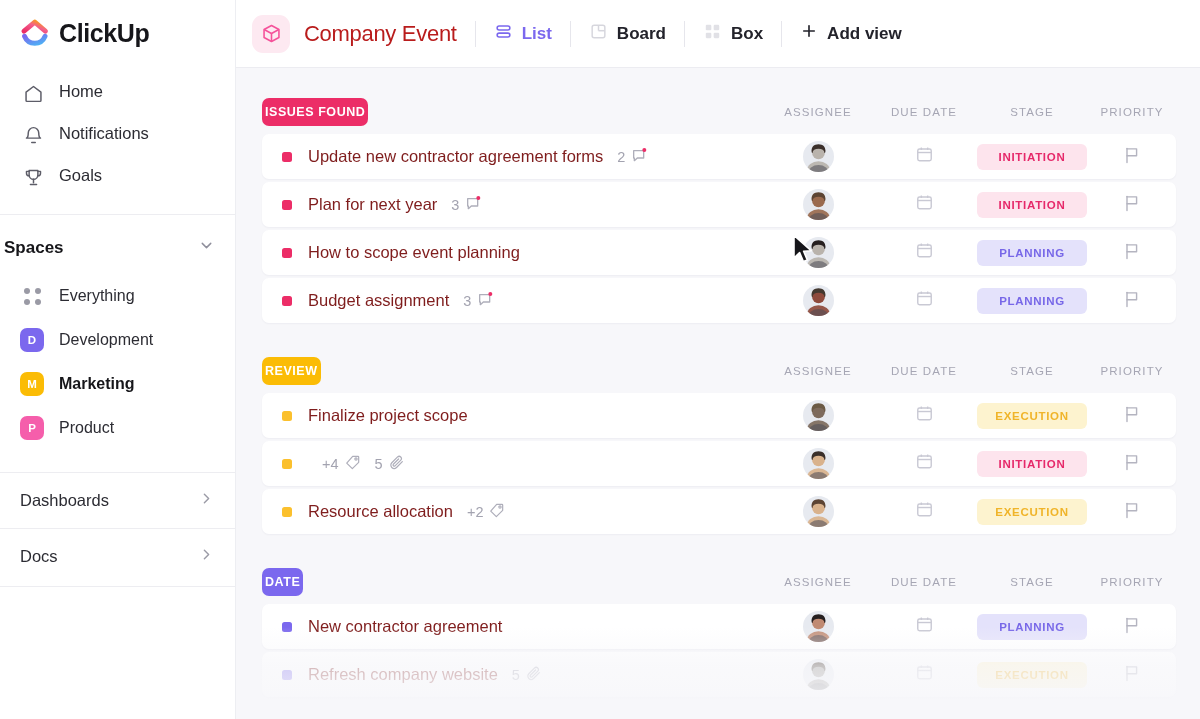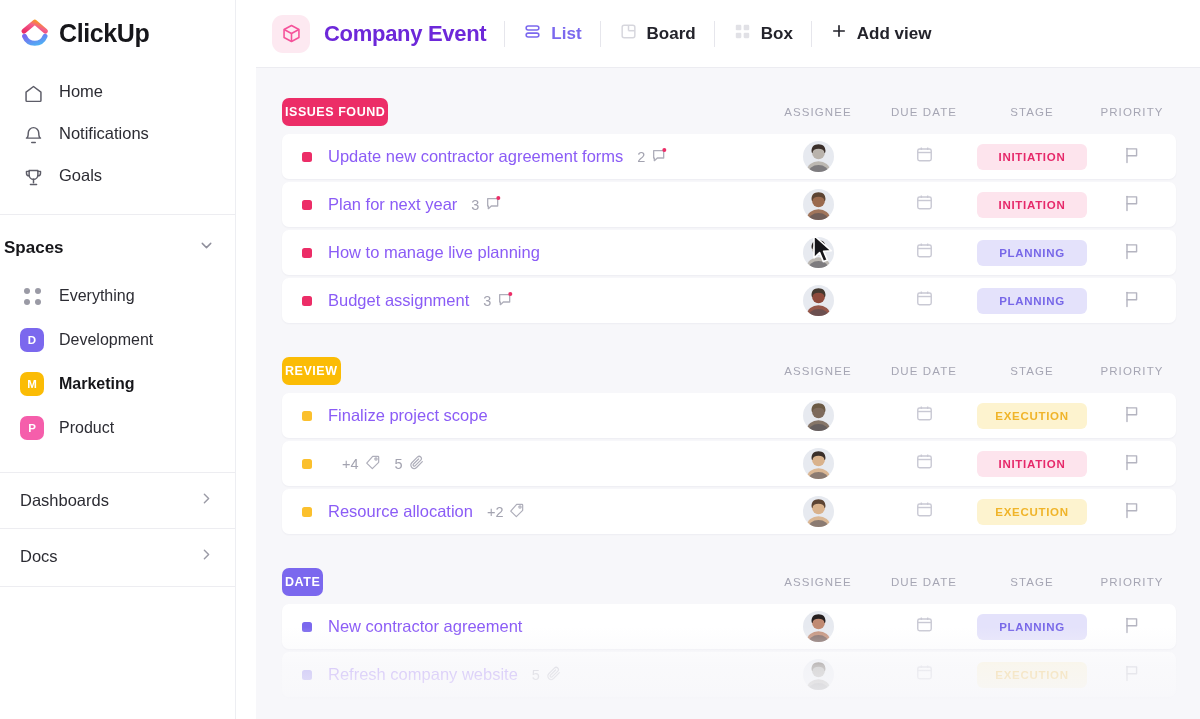--- a/index.html
+++ b/index.html
@@ -2,21 +2,21 @@
 <html><head>
 <meta charset="utf-8">
 <style>
   * { box-sizing: border-box; margin: 0; padding: 0; }
   html, body {
     width: 1200px; height: 719px;
     font-family: "Liberation Sans", sans-serif;
     background: #ffffff;
     overflow: hidden;
   }
-  .app { display: flex; width: 1200px; height: 719px; gap: 20px; }
+  .app { display: flex; width: 1200px; height: 719px; }
 
   
   .sidebar {
     width: 236px; height: 719px; flex: 0 0 236px;
     background: #ffffff;
     border-right: 1px solid #edeef2;
     display: flex; flex-direction: column;
     position: relative;
   }
   .brand { display: flex; align-items: center; gap: 9px; padding: 18px 0 16px 20px; }
@@ -66,21 +66,21 @@
   .main { flex: 1; height: 719px; display: flex; flex-direction: column; background: #ffffff; position: relative; }
 
   .topbar {
     height: 68px; flex: 0 0 68px; display: flex; align-items: center;
     padding-left: 16px; background: #fff; border-bottom: 1px solid #ececf1;
   }
   .list-chip {
     width: 38px; height: 38px; border-radius: 11px; background: #fde9f1;
     display: flex; align-items: center; justify-content: center; flex: 0 0 38px;
   }
-  .list-title { font-size: 22px; font-weight: bold; color: #6d28d9; margin-left: 14px; letter-spacing: -0.3px; }
+  .list-title { font-size: 22px; font-weight: normal; color: #b91c1c; margin-left: 14px; letter-spacing: -0.3px; }
   .vsep { width: 1px; height: 26px; background: #e6e6ec; margin: 0 18px; flex: 0 0 1px; }
   .view-tab {
     display: flex; align-items: center; gap: 9px; cursor: pointer;
     font-size: 17px; font-weight: bold; color: #23232b; white-space: nowrap;
   }
   .view-tab.active { color: #7b68ee; }
   .view-tab.muted .vt-ico { opacity: .55; }
 
   
   .board {
@@ -104,21 +104,21 @@
   .w-stage { width: 112px; }
   .w-prio { width: 88px; }
 
   .rows { display: flex; flex-direction: column; gap: 3px; }
   .row {
     background: #fff; border-radius: 7px; height: 45px;
     display: flex; align-items: center; padding-left: 20px;
     box-shadow: 0 1px 2px rgba(30,30,60,.045);
   }
   .row-dot { width: 10px; height: 10px; border-radius: 2.5px; flex: 0 0 10px; margin-right: 16px; }
-  .row-title { font-size: 16.5px; color: #8b5cf6; white-space: nowrap; }
+  .row-title { font-size: 16.5px; color: #7f1d1d; white-space: nowrap; }
   .meta { display: flex; align-items: center; gap: 6px; margin-left: 14px; color: #a3a3b0; font-size: 14.5px; }
   .meta + .meta { margin-left: 14px; }
   .row-cells { margin-left: auto; display: flex; align-items: center; }
   .cell { display: flex; align-items: center; justify-content: center; }
   .avatar {
     width: 31px; height: 31px; border-radius: 50%;
     background-size: cover; background-position: center;
     box-shadow: 0 0 0 2px #fff;
   }
   .stage-pill {
@@ -408,21 +408,21 @@
                   <div class="cell w-prio">
                     <span><svg width="20" height="20" viewBox="0 0 24 24" fill="none" stroke="#b4b4c0" stroke-width="1.7" stroke-linecap="round" stroke-linejoin="round">
                         <path d="M6 21V4"></path>
                         <path d="M6 4.6h11.5v8.3H6"></path>
                       </svg></span>
                   </div>
                 </div>
               </div>
               <div class="row">
                 <span class="row-dot" style="background: rgb(236, 45, 103);"></span>
-                <span class="row-title">How to manage live planning</span>
+                <span class="row-title">How to scope event planning</span>
                 <div class="row-cells">
                   <div class="cell w-assignee">
                     <span class="avatar"><svg width="31" height="31" viewBox="0 0 40 40">
                         <defs>
                           <clipPath id="cp2">
                             <circle cx="20" cy="20" r="20"></circle>
                           </clipPath>
                         </defs>
                         <g clip-path="url(#cp2)">
                           <rect width="40" height="40" fill="#e7eaf0"></rect>

